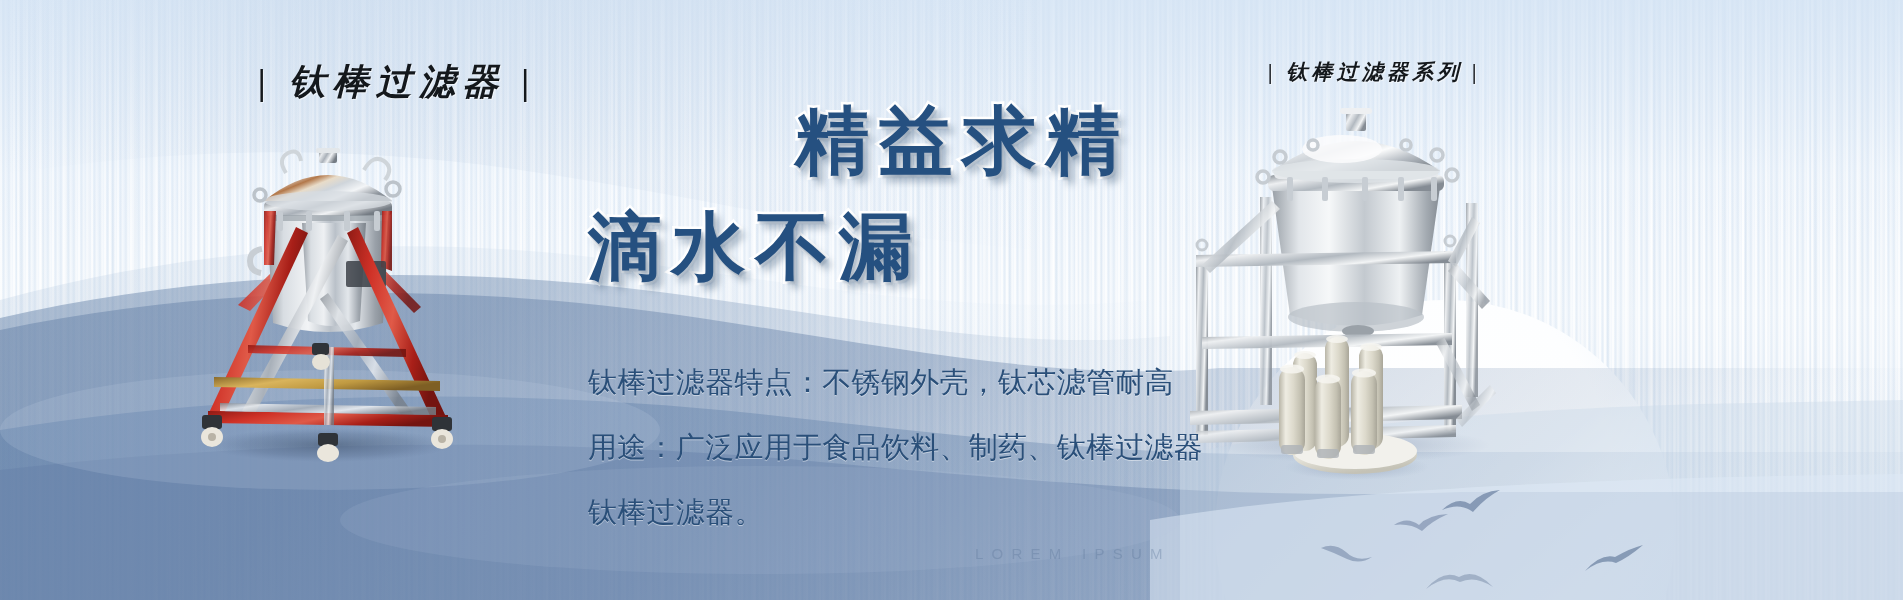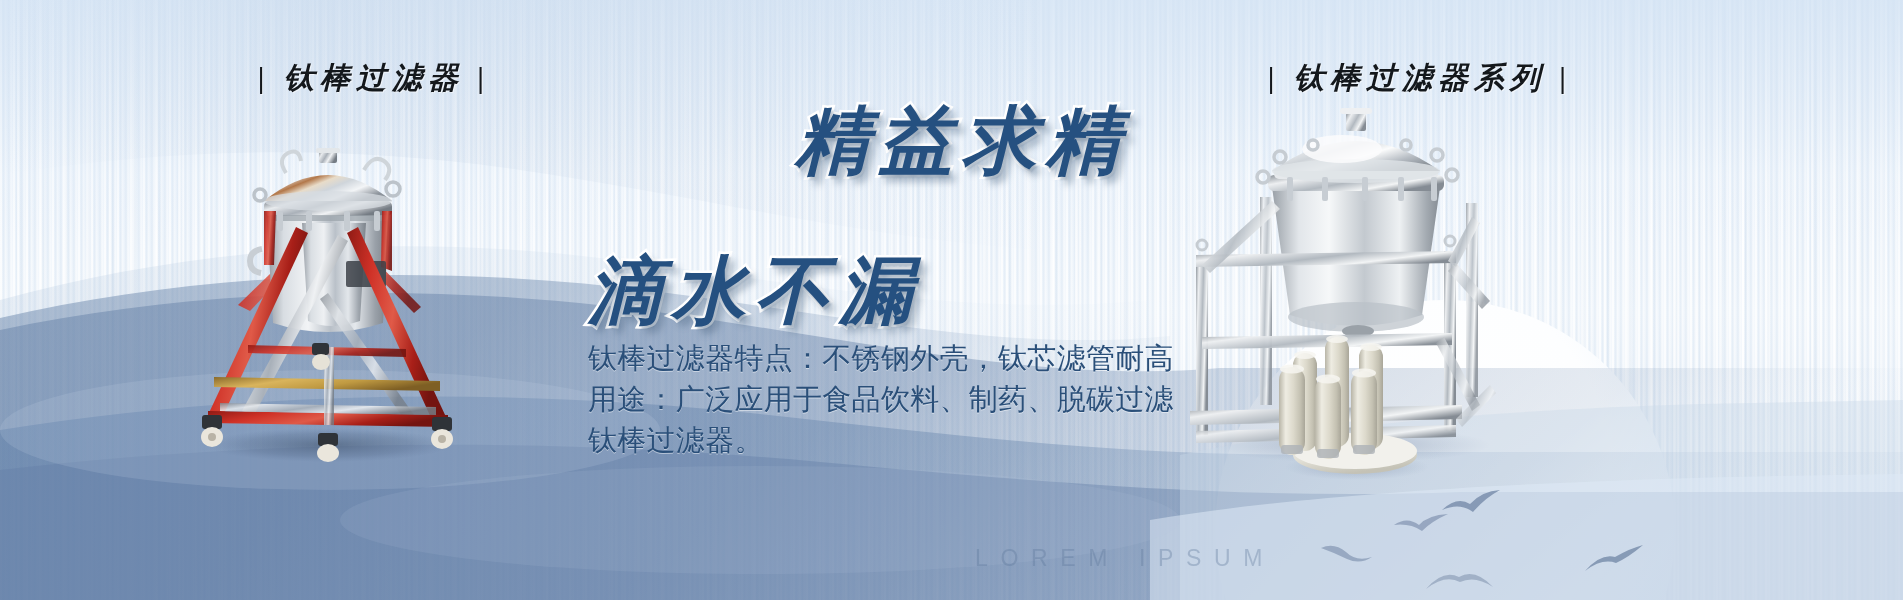--- a/index.html
+++ b/index.html
@@ -67,60 +67,59 @@
   .side-title{
     position:absolute;
     color:#14181c;
     font-family:"Liberation Serif","DejaVu Serif",serif;
     font-weight:700;
     font-style:italic;
     letter-spacing:.20em;
     white-space:nowrap;
     text-shadow:1px 1px 0 rgba(255,255,255,.55);
   }
-  #title-left{left:258px;top:58px;font-size:30px;}
-  #title-right{left:1268px;top:58px;font-size:30px;}
+  #title-left{left:258px;top:58px;font-size:36px;}
+  #title-right{left:1268px;top:58px;font-size:21px;}
 
   .slogan{
     position:absolute;
     white-space:nowrap;
     font-family:"Liberation Serif","DejaVu Serif",serif;
     font-weight:700;
-    font-style:italic;
     color:#255080;
     letter-spacing:.13em;
     -webkit-text-stroke:5px #ffffff;
     paint-order:stroke fill;
     text-shadow:
        6px 7px 7px rgba(70,95,125,.42),
        2px 3px 2px rgba(90,115,145,.30);
   }
   #slogan-1{left:795px;top:92px;font-size:74px;}
-  #slogan-2{left:588px;top:198px;font-size:74px;margin-top:44px;}
+  #slogan-2{left:588px;top:198px;font-size:74px;}
 
   
   #description{
     position:absolute;
     left:588px;top:338px;
     width:620px;
     color:#2a4f79;
     font-family:"Liberation Serif","DejaVu Serif",serif;
     font-size:29px;
     line-height:41px;
     letter-spacing:.01em;
     text-shadow:0 1px 0 rgba(255,255,255,.45);
   }
-  #description .line{display:block;white-space:nowrap;}
+  #description .line{display:block;white-space:nowrap;margin-top:24px;}
 
   
   #watermark{
     position:absolute;
     left:975px;top:545px;
     font-family:"Liberation Sans","DejaVu Sans",sans-serif;
-    font-size:23px;
+    font-size:15px;
     letter-spacing:.55em;
     color:rgba(90,118,152,.34);
     font-weight:400;
     pointer-events:none;
   }
 
   
   .product{position:absolute;}
   .product svg{display:block;overflow:visible;}
 
@@ -492,19 +491,19 @@
   <div class="side-title" id="title-left">| 钛棒过滤器 |</div>
 
   <div class="side-title" id="title-right">| 钛棒过滤器系列 |</div>
 
   <div class="slogan" id="slogan-1">精益求精</div>
 
   <div class="slogan" id="slogan-2">滴水不漏</div>
 
   <div id="description">
     <span class="line">钛棒过滤器特点：不锈钢外壳，钛芯滤管耐高</span>
-    <span class="line">用途：广泛应用于食品饮料、制药、脱碳过滤</span>
+    <span class="line">用途：广泛应用于食品饮料、制药、钛棒过滤器</span>
     <span class="line">钛棒过滤器。</span>
   </div>
 
   <div id="watermark">LOREM IPSUM</div>
 
 </div>
 
 </body></html>

